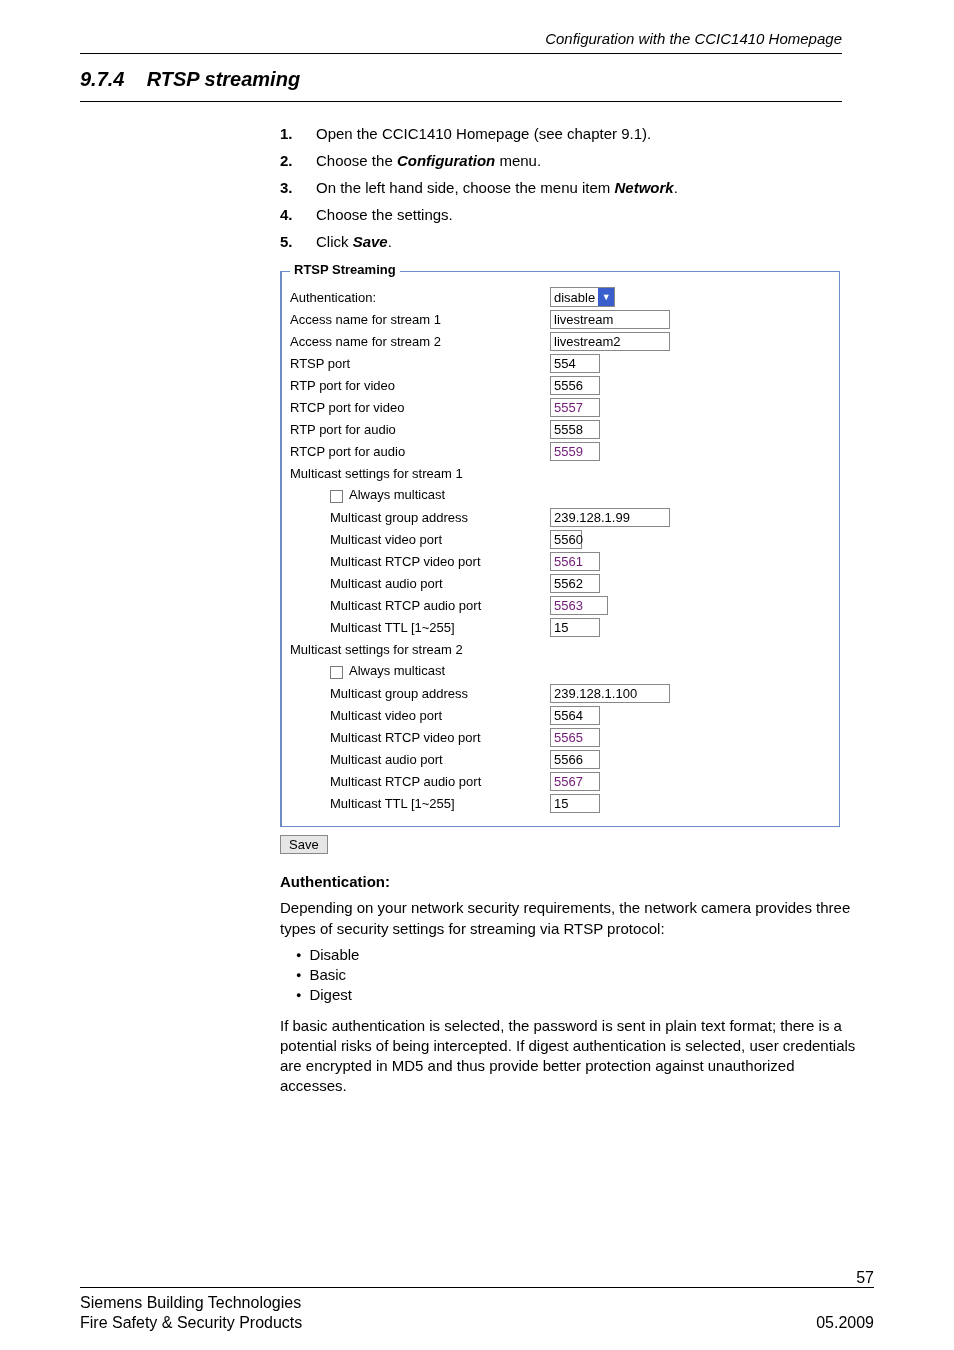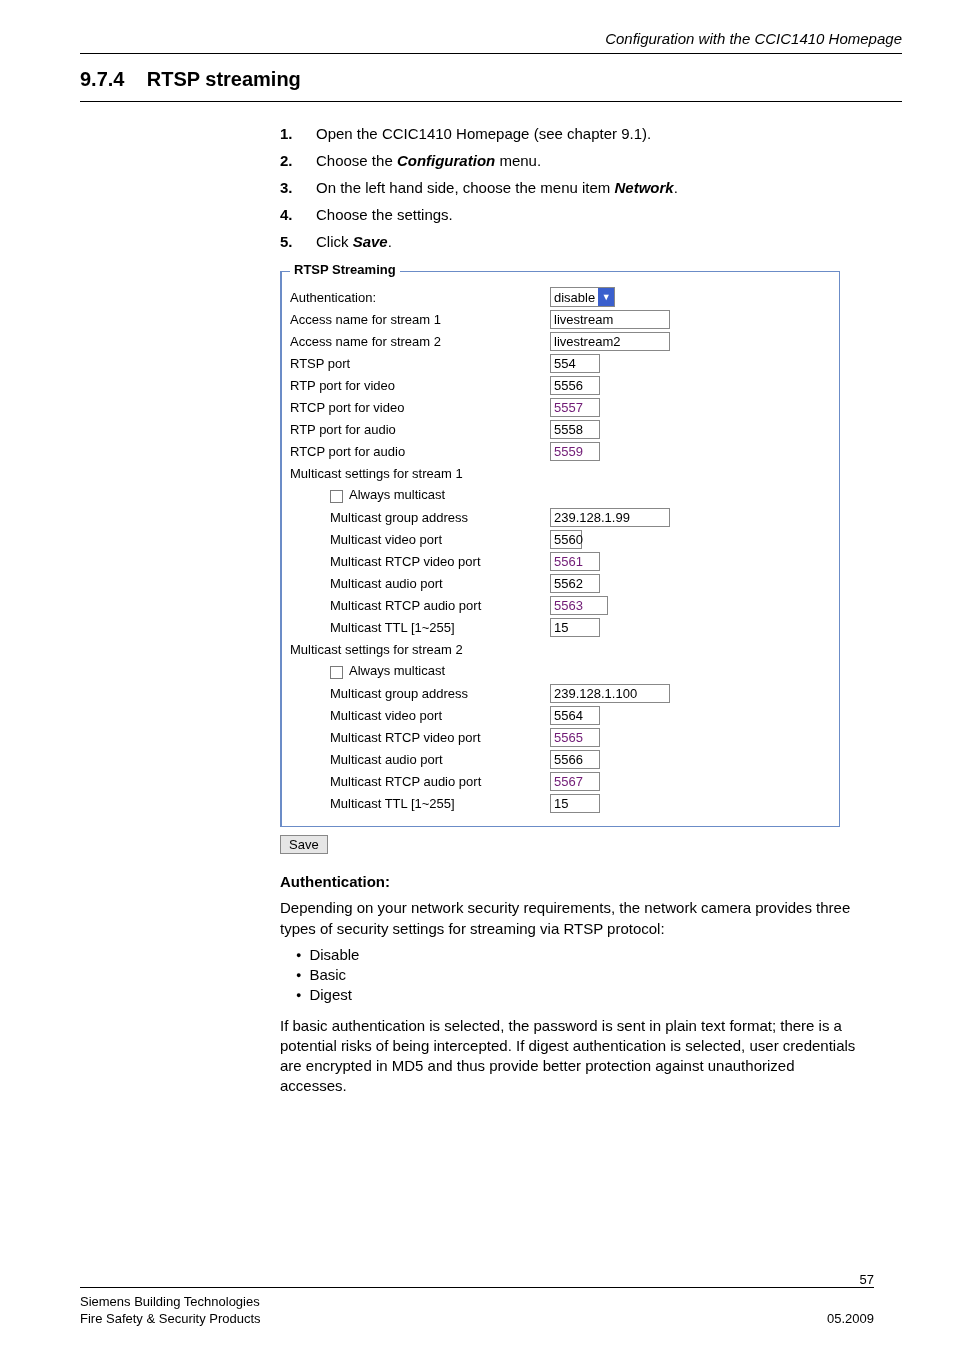--- a/index.html
+++ b/index.html
@@ -6,37 +6,38 @@
   html, body { margin:0; padding:0; }
   body {
     width: 954px;
     height: 1350px;
     font-family: Arial, Helvetica, sans-serif;
     color:#000;
     position:relative;
     background:#fff;
   }
   .page {
-    padding: 30px 52px 0 80px;
+    padding: 30px 112px 0 80px;
   }
   .top-right {
     text-align:right;
     font-style:italic;
     font-size:15px;
     margin-bottom:6px;
   }
   hr.headline {
     border:none;
     border-top:1px solid #000;
     margin:0 0 14px 0;
   }
   .sect-title {
     font-weight:bold;
     font-size:20px;
     margin:0 0 10px 0;
+    font-style:italic;
   }
   hr.thin {
     border:none;
     border-top:1px solid #000;
     margin:0 0 18px 0;
   }
   .content {
     margin-left:200px;
     font-size:15px;
   }
@@ -126,22 +127,22 @@
     line-height:1.35;
     width:580px;
   }
   .body-text .sub { font-weight:bold; margin-bottom:4px; }
   .body-text ul { margin:6px 0 10px 0; padding-left:16px; list-style:none;}
   .body-text ul li::before { content:"\25CF"; font-size:9px; margin-right:8px; position:relative; top:-2px;}
   .body-text p { margin:6px 0; }
 
   .footer {
     position:absolute;
-    left:80px; right:80px; bottom:24px;
-    font-size:13px;
+    left:80px; right:80px; bottom:18px;
+    font-size:16px;
   }
   hr.footerline {
     border:none; border-top:1px solid #000;
     margin:0 0 6px 0;
   }
   .footer-row1 { display:flex; justify-content:space-between; }
   .footer-row2 { display:flex; justify-content:space-between; margin-top:2px;}
 </style>
 </head>
 <body>

